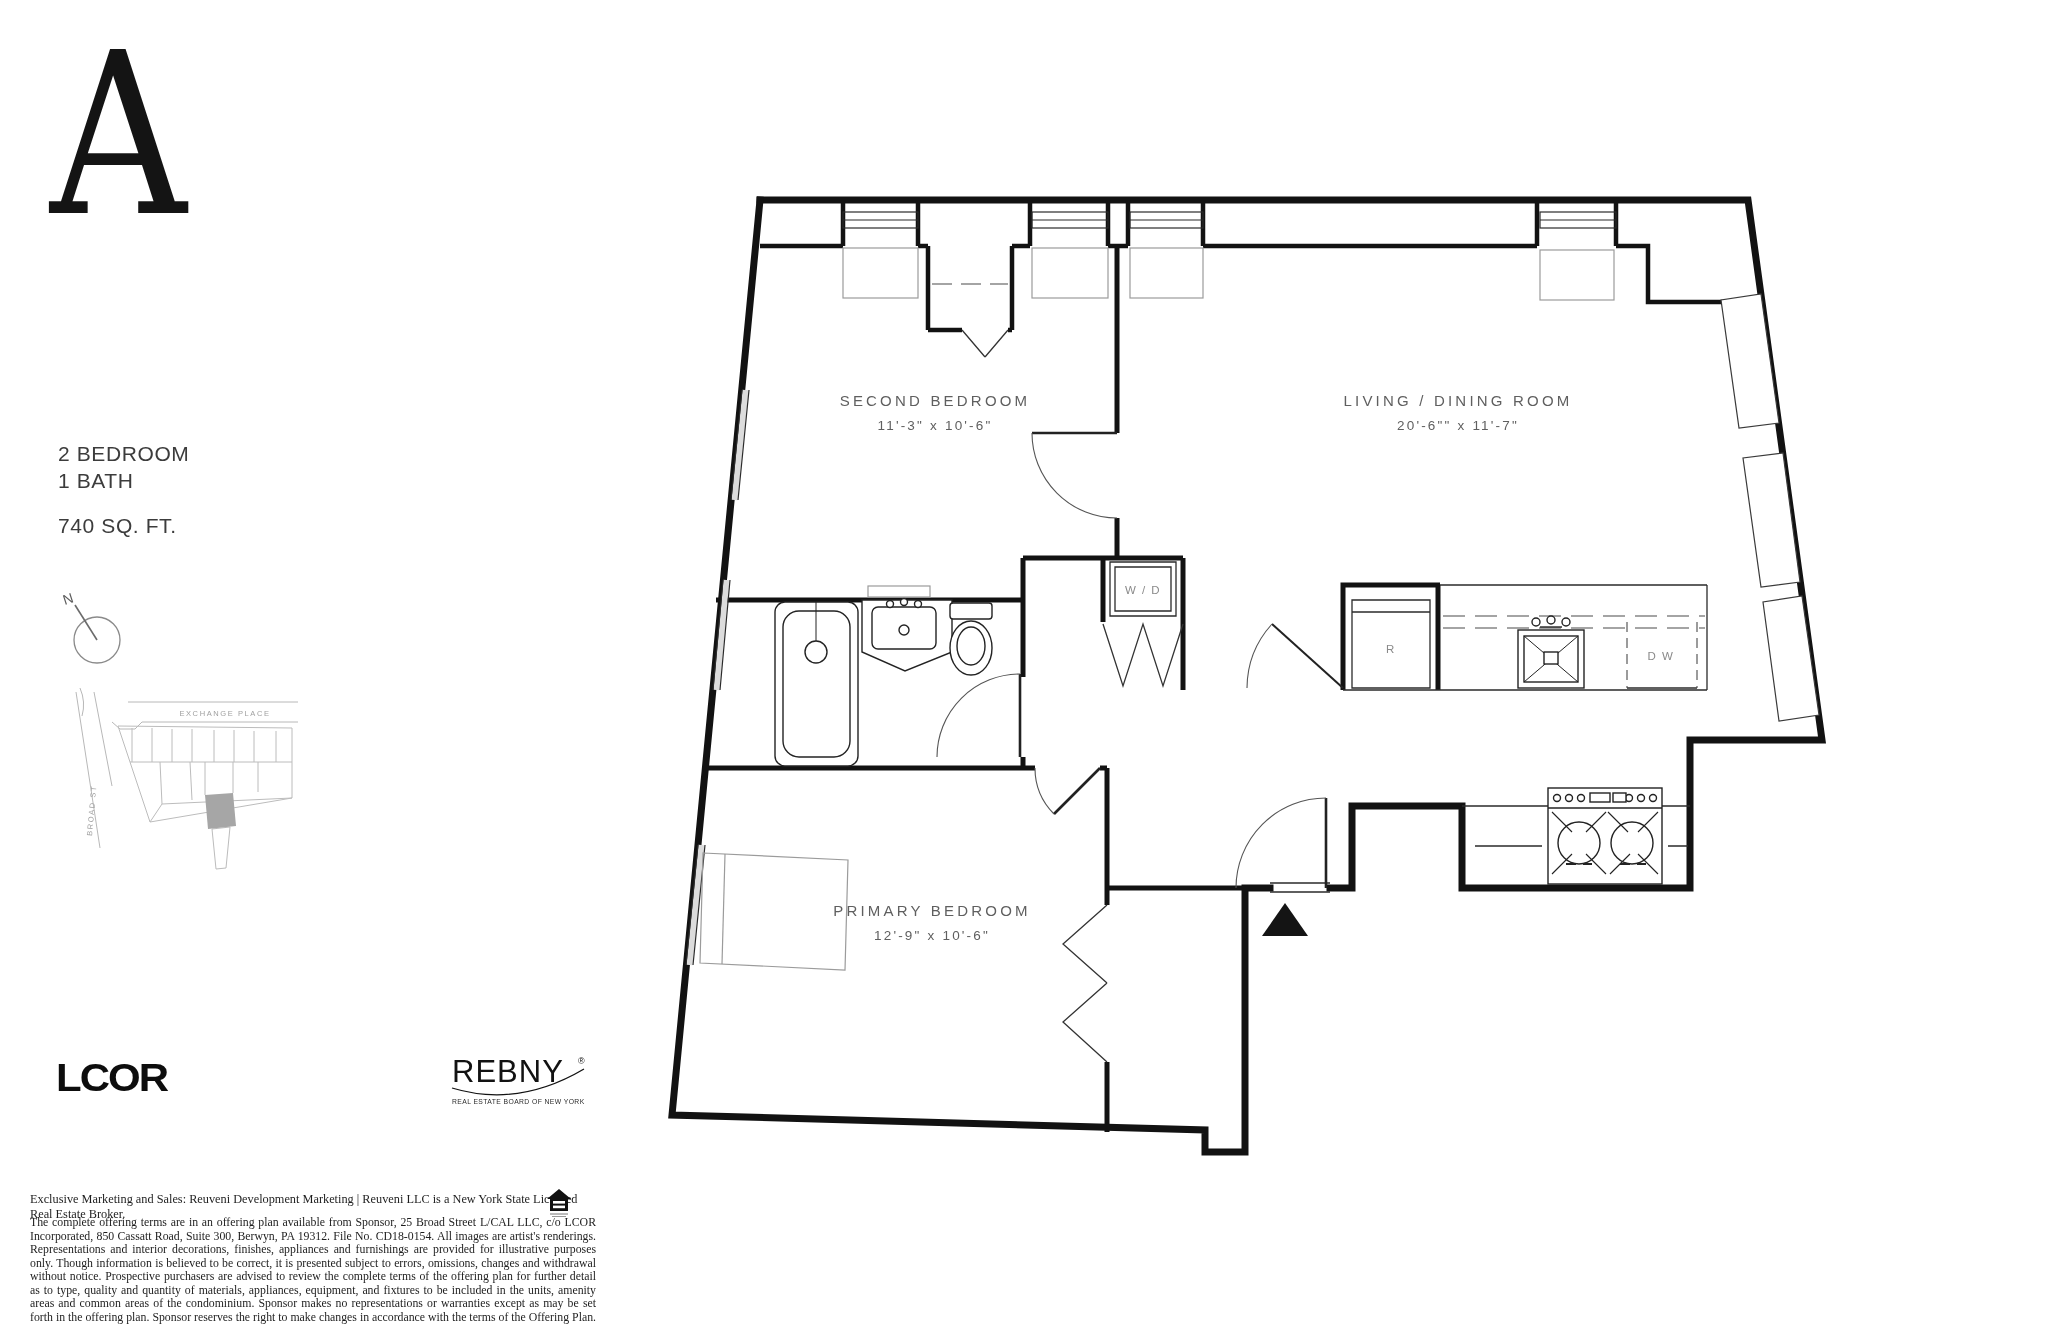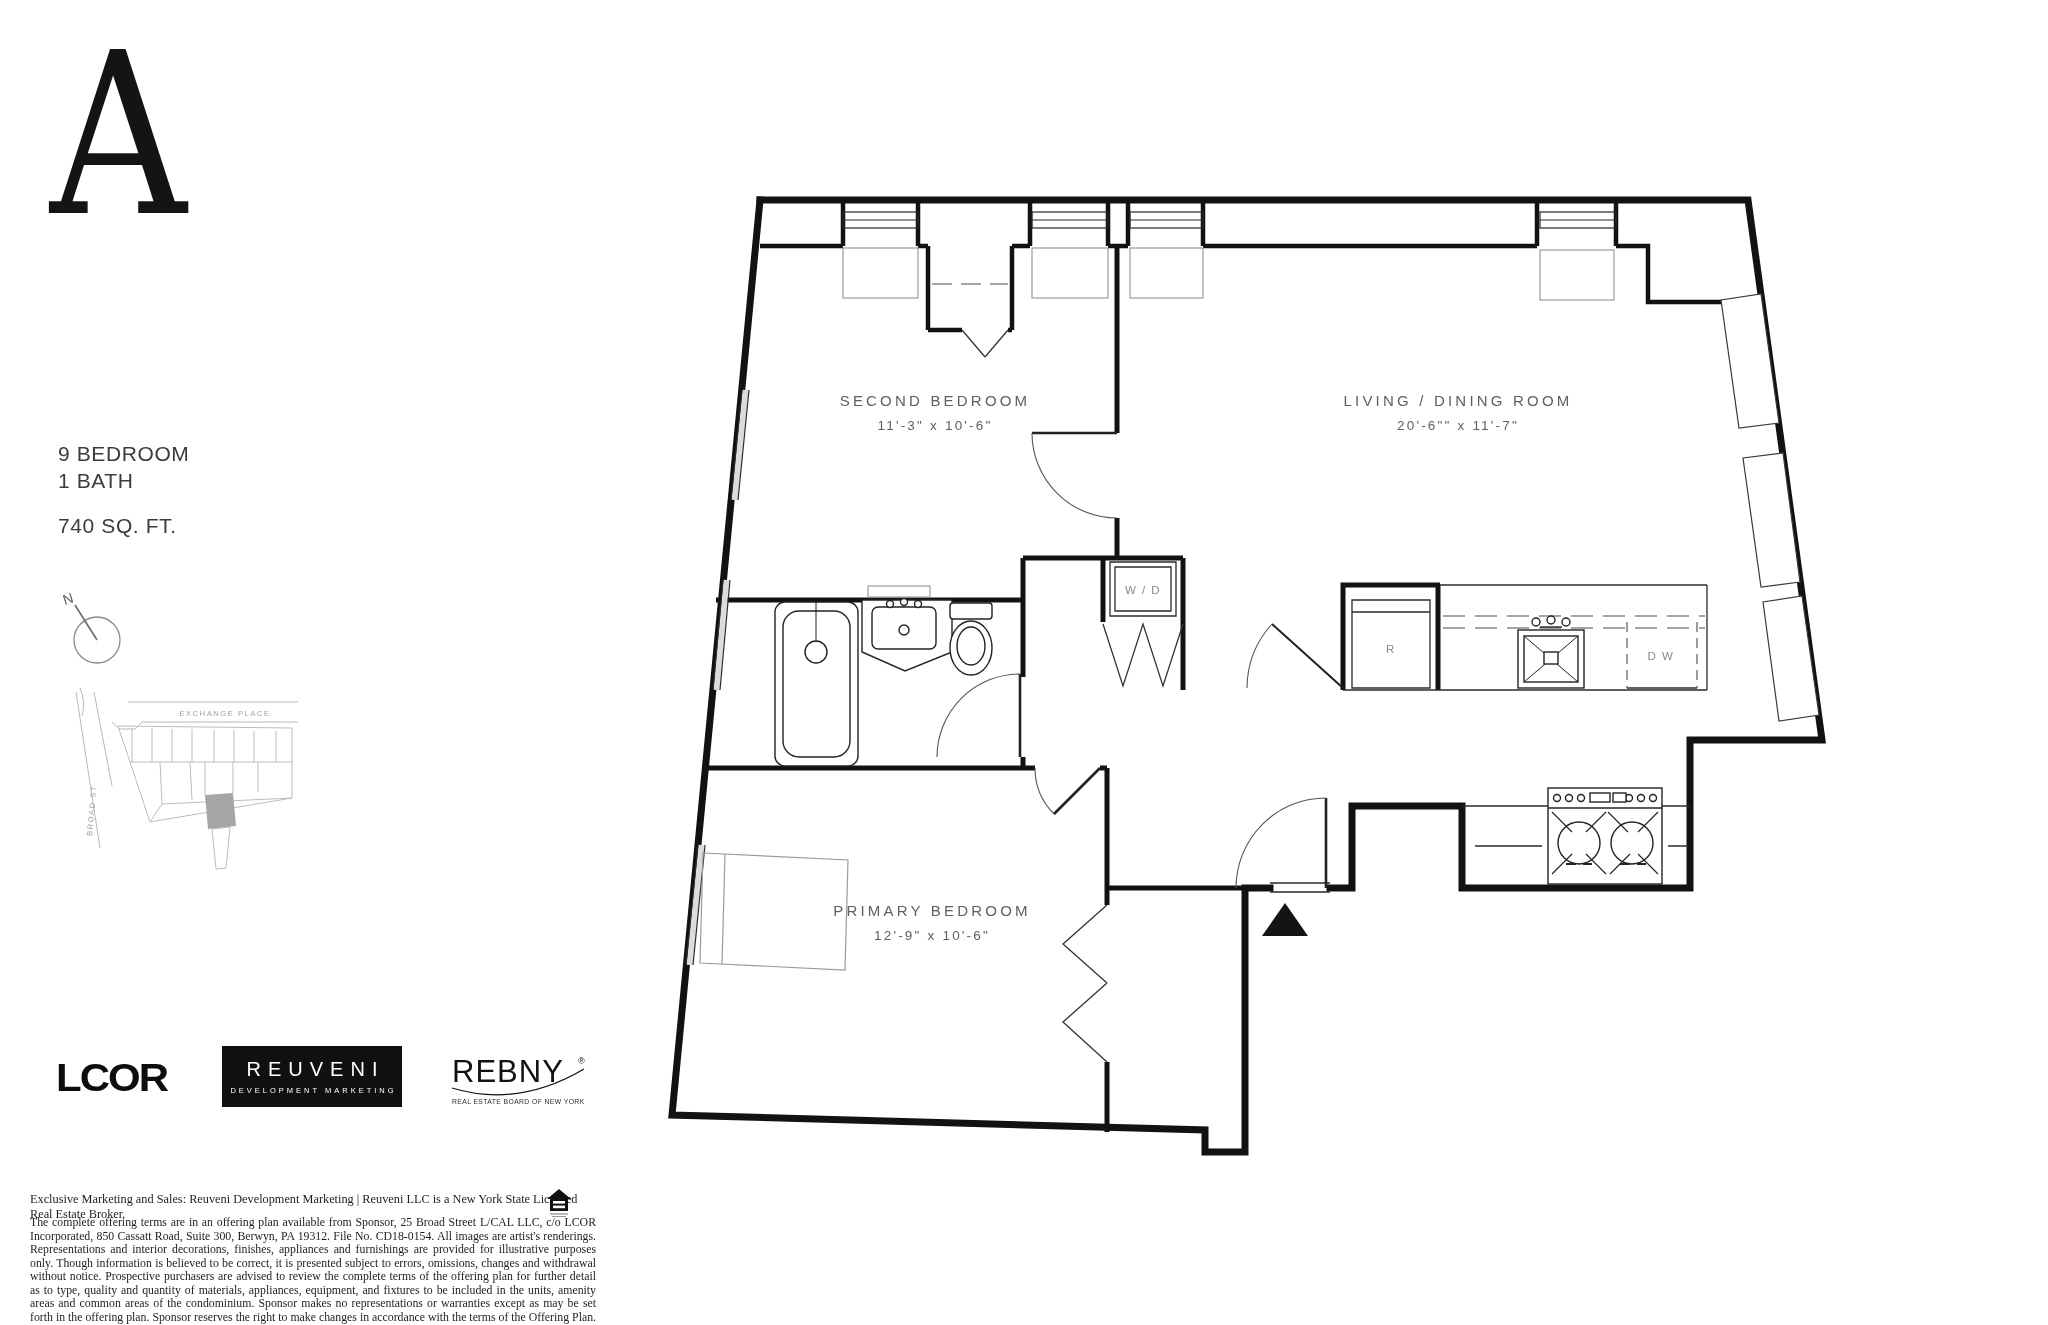--- a/index.html
+++ b/index.html
@@ -33,21 +33,21 @@
   .map-label{font-size:7.5px;letter-spacing:1.6px;fill:#a0a0a0;}
 </style>
 </head>
 <body>
 
 <div class="sheet">
 
   <div class="unit-letter">A</div>
 
   <div class="info-block" id="bedbath-block">
-    <div>9 BEDROOM</div>
+    <div>2 BEDROOM</div>
     <div>1 BATH</div>
   </div>
   <div class="info-block" id="area-block">
     <div>740 SQ. FT.</div>
   </div>
 
   <svg class="compass-svg" width="100" height="100" viewBox="0 0 100 100">
     <circle cx="42" cy="55" r="23" fill="none" stroke="#8a8a8a" stroke-width="1.3"></circle>
     <line x1="42" y1="55" x2="20" y2="20" stroke="#6b6b6b" stroke-width="1.6"></line>
     <text x="8" y="19" font-size="14" fill="#5c5c5c" transform="rotate(-18 12 14)">N</text>
@@ -236,24 +236,20 @@
       <text class="fixture-label" x="1143" y="594">W / D</text>
       <text class="fixture-label" x="1391" y="653">R</text>
       <text class="fixture-label" x="1661" y="660">D W</text>
     </g>
 
     <polygon points="1262,936 1308,936 1285,903" fill="#141414"></polygon>
   </svg>
 
   <div class="lcor">LCOR</div>
 
-  <div class="reuveni">
-    <div class="t1">REUVENI</div>
-    <div class="t2">DEVELOPMENT MARKETING</div>
-  </div>
 
   <svg class="rebny-svg" width="145" height="62" viewBox="0 0 145 62">
     <text x="2" y="30" font-family="Liberation Serif,serif" font-size="31" letter-spacing="1" fill="#121212">REBNY</text>
     <text x="128" y="12" font-size="9" fill="#121212">®</text>
     <path d="M2,36 Q68,56 134,17" stroke="#121212" stroke-width="1.3" fill="none"></path>
     <text x="2" y="52" font-size="6.8" letter-spacing="0.4" fill="#2a2a2a">REAL ESTATE BOARD OF NEW YORK</text>
   </svg>
 
   <div class="legal-line1">Exclusive Marketing and Sales: Reuveni Development Marketing | Reuveni LLC is a New York State Licensed Real Estate Broker.</div>
   <div class="legal-para">The complete offering terms are in an offering plan available from Sponsor, 25 Broad Street L/CAL LLC, c/o LCOR Incorporated, 850 Cassatt Road, Suite 300, Berwyn, PA 19312. File No. CD18-0154. All images are artist's renderings. Representations and interior decorations, finishes, appliances and furnishings are provided for illustrative purposes only. Though information is believed to be correct, it is presented subject to errors, omissions, changes and withdrawal without notice. Prospective purchasers are advised to review the complete terms of the offering plan for further detail as to type, quality and quantity of materials, appliances, equipment, and fixtures to be included in the units, amenity areas and common areas of the condominium. Sponsor makes no representations or warranties except as may be set forth in the offering plan. Sponsor reserves the right to make changes in accordance with the terms of the Offering Plan. Equal Housing Opportunity.</div>

